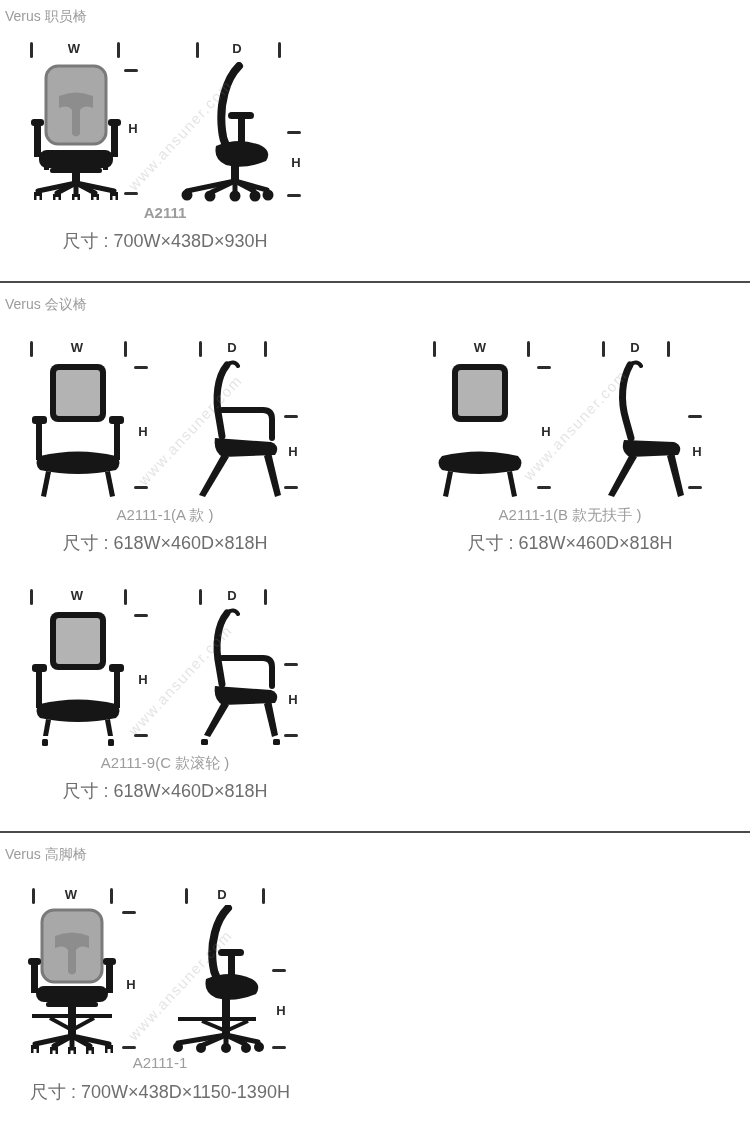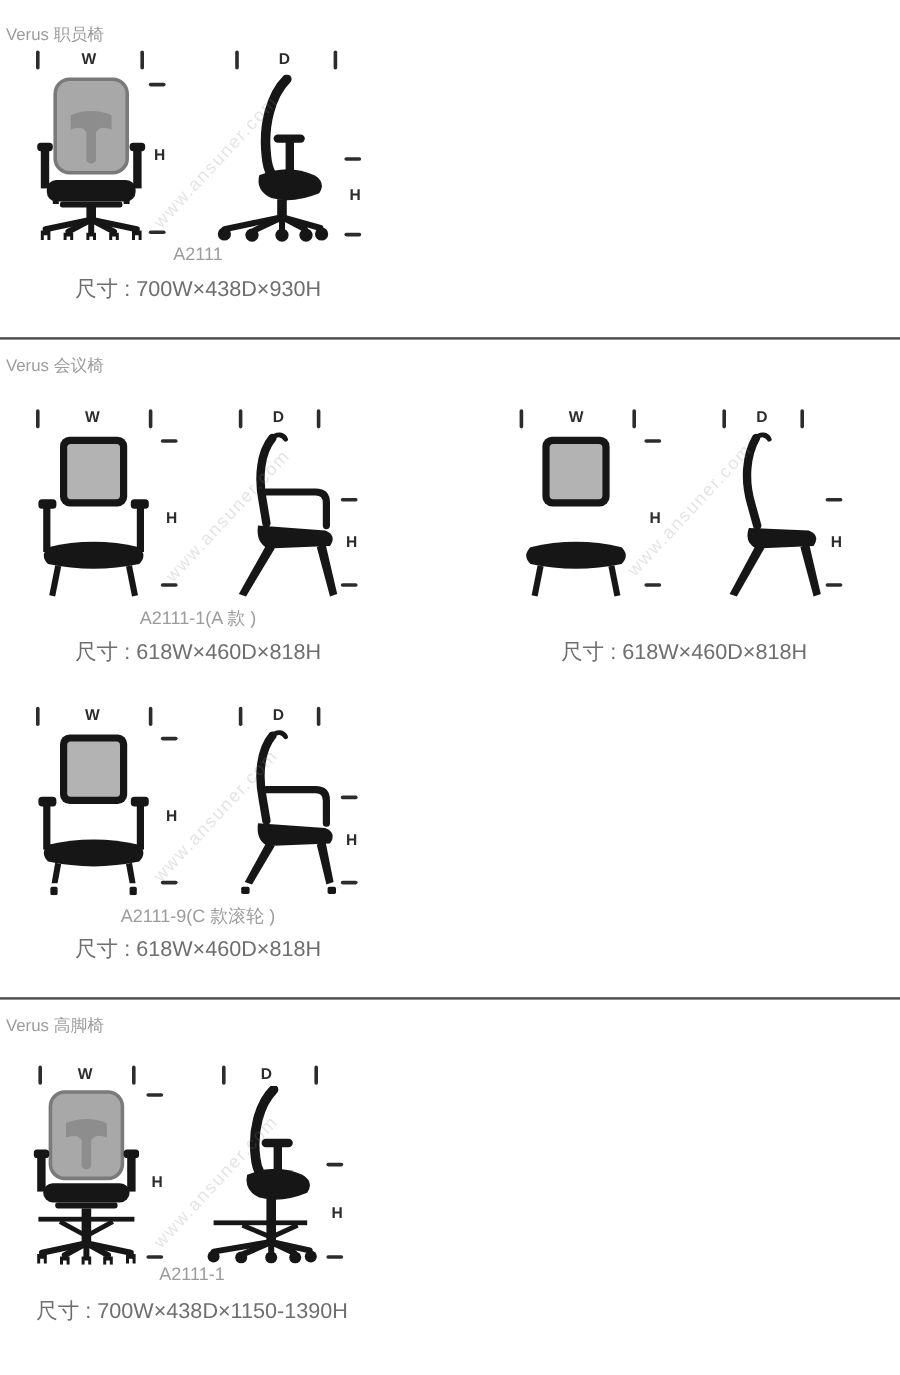--- a/index.html
+++ b/index.html
@@ -19,21 +19,21 @@
   .chair{position:absolute;}
   .chair svg{display:block;width:100%;height:100%;}
   .wm{position:absolute;transform:translate(-50%,-50%) rotate(-47deg);
       color:rgba(130,130,130,0.22);font-size:15px;letter-spacing:1.5px;white-space:nowrap;}
 </style>
 </head>
 <body>
 
 <div id="page">
 
-  <div class="sect-head" style="left:5px;top:20px;">Verus 职员椅</div>
+  <div class="sect-head" style="left:5px;top:8px;">Verus 职员椅</div>
 
   <div class="vbar" style="left:30px;top:42px;"></div>
   <div class="mletter" style="left:74px;top:41px;">W</div>
   <div class="vbar" style="left:117px;top:42px;"></div>
   <div class="vbar" style="left:196px;top:42px;"></div>
   <div class="mletter" style="left:237px;top:41px;">D</div>
   <div class="vbar" style="left:278px;top:42px;"></div>
 
   <div class="chair" style="left:30px;top:64px;width:92px;height:136px;">
       <svg viewBox="0 0 92 136" preserveAspectRatio="xMidYMid meet">
@@ -95,21 +95,21 @@
 
   <div class="htick" style="left:124px;top:69px;"></div>
   <div class="hletter" style="left:125px;top:121px;">H</div>
   <div class="htick" style="left:124px;top:192px;"></div>
   <div class="htick" style="left:287px;top:131px;"></div>
   <div class="hletter" style="left:288px;top:155px;">H</div>
   <div class="htick" style="left:287px;top:194px;"></div>
 
   <div class="wm" style="left:180px;top:135px;">www.ansuner.com</div>
 
-  <div class="code" style="left:20px;top:204px;width:290px;">A2111</div>
+  <div class="code" style="left:20px;top:204px;width:290px;font-weight:bold;">A2111</div>
   <div class="dims" style="left:20px;top:229px;width:290px;">尺寸 : 700W×438D×930H</div>
 
   <div class="divider" style="top:281px;"></div>
 
   <div class="sect-head" style="left:5px;top:296px;">Verus 会议椅</div>
 
   <div class="vbar" style="left:30px;top:341px;"></div>
   <div class="mletter" style="left:77px;top:340px;">W</div>
   <div class="vbar" style="left:124px;top:341px;"></div>
   <div class="vbar" style="left:199px;top:341px;"></div>
@@ -182,20 +182,21 @@
 
   <div class="htick" style="left:537px;top:366px;"></div>
   <div class="hletter" style="left:538px;top:424px;">H</div>
   <div class="htick" style="left:537px;top:486px;"></div>
   <div class="htick" style="left:688px;top:415px;"></div>
   <div class="hletter" style="left:689px;top:444px;">H</div>
   <div class="htick" style="left:688px;top:486px;"></div>
 
   <div class="wm" style="left:575px;top:425px;">www.ansuner.com</div>
 
+  <div class="code" style="left:425px;top:506px;width:290px;">A2111-1(B 款无扶手 )</div>
   <div class="dims" style="left:425px;top:531px;width:290px;">尺寸 : 618W×460D×818H</div>
 
   <div class="vbar" style="left:30px;top:589px;"></div>
   <div class="mletter" style="left:77px;top:588px;">W</div>
   <div class="vbar" style="left:124px;top:589px;"></div>
   <div class="vbar" style="left:199px;top:589px;"></div>
   <div class="mletter" style="left:232px;top:588px;">D</div>
   <div class="vbar" style="left:264px;top:589px;"></div>
 
   <div class="chair" style="left:30px;top:610px;width:96px;height:136px;">

